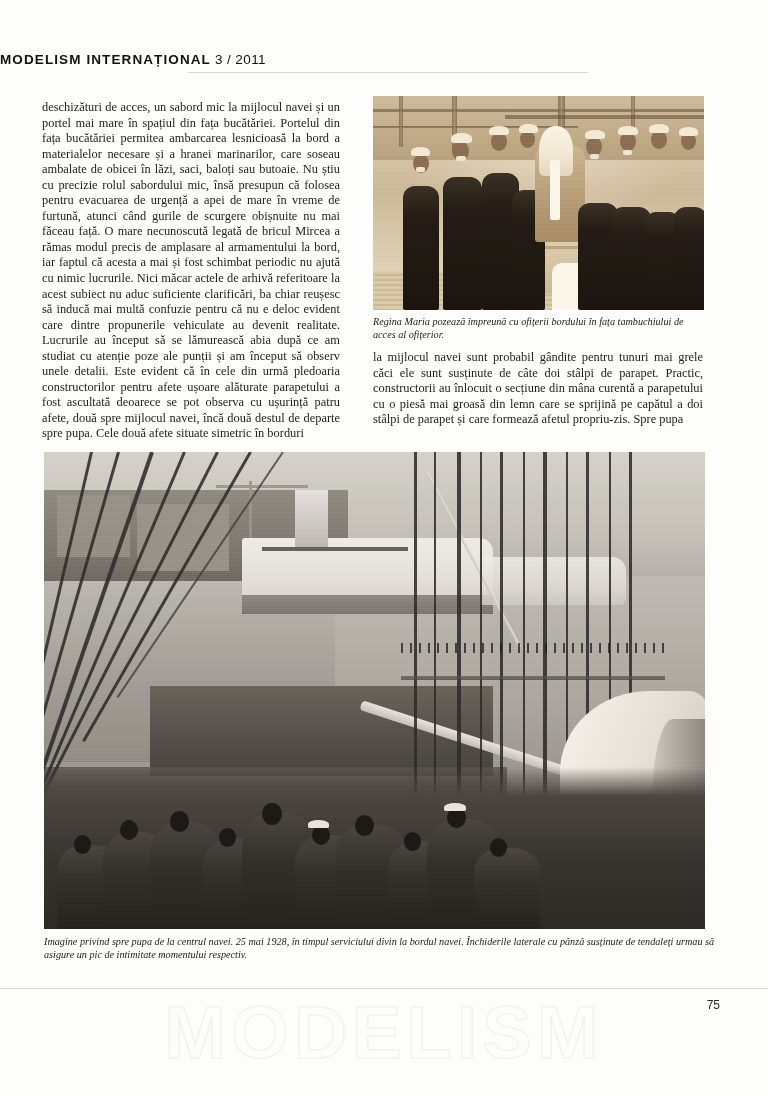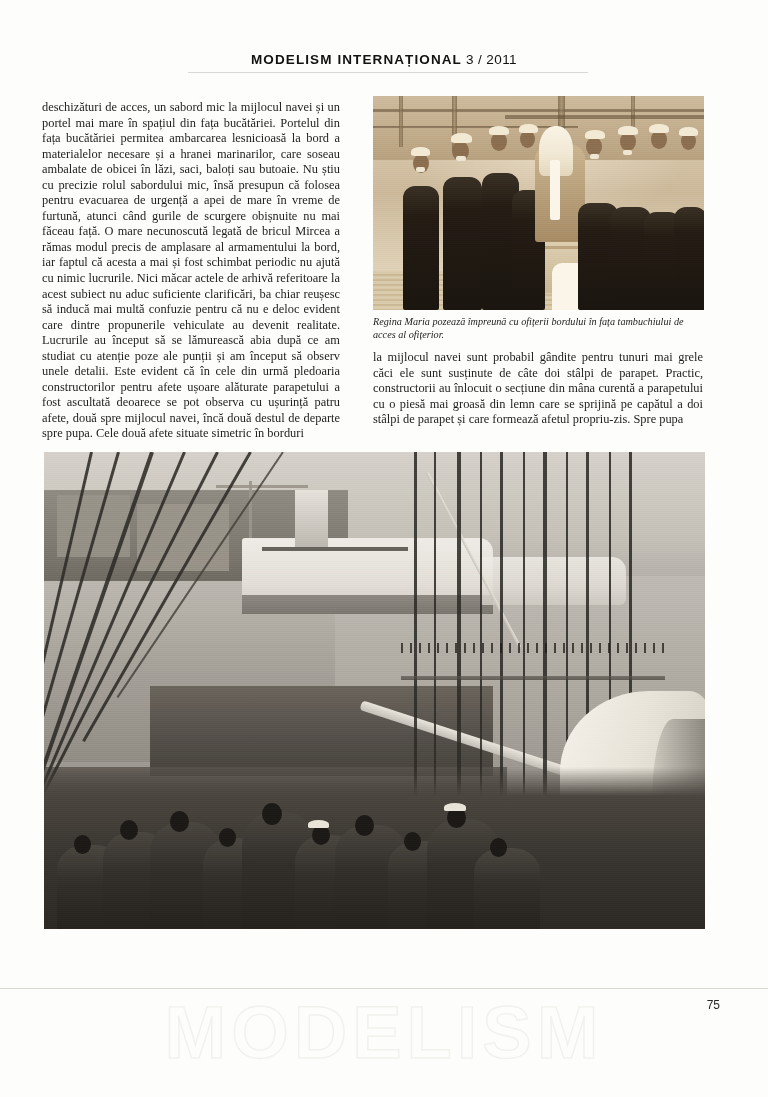--- a/index.html
+++ b/index.html
@@ -16,21 +16,21 @@
     font-family: "Liberation Serif", "DejaVu Serif", serif;
     color: #1d1d1d;
   }
 
   
   .masthead {
     position: absolute;
     left: 0;
     top: 50px;
     width: 768px;
-    text-align: center;
+    text-align: left;
   }
   .masthead-title {
     font-family: "Liberation Sans", "DejaVu Sans", sans-serif;
     font-size: 13.5px;
     font-weight: bold;
     letter-spacing: 0.6px;
     color: #121212;
     display: inline-block;
     white-space: nowrap;
   }
@@ -477,18 +477,19 @@
         <div class="gp-person" style="left:58%;width:11%;height:74%;"></div>
         <div class="gp-phead" style="left:61%;top:25%;width:19px;height:21px;"></div>
         <div class="gp-phat" style="left:60.5%;top:22%;width:22px;height:8px;"></div>
         <div class="gp-person" style="left:65%;width:10%;height:56%;"></div>
         <div class="gp-phead" style="left:67.5%;top:44%;width:17px;height:19px;"></div>
       </div>
 
       <div class="gp-grain"></div>
     </div>
   </div>
+  <div class="caption cap-big">Imagine privind spre pupa de la centrul navei. 25 mai 1928, în timpul serviciului divin la bordul navei. Închiderile laterale cu pânză susținute de tendaleți urmau să asigure un pic de intimitate momentului respectiv.</div>
 
   <div class="footer-rule"></div>
   <div class="watermark">MODELISM</div>
   <div class="page-number">75</div>
 
 </div>
 
 </body></html>

